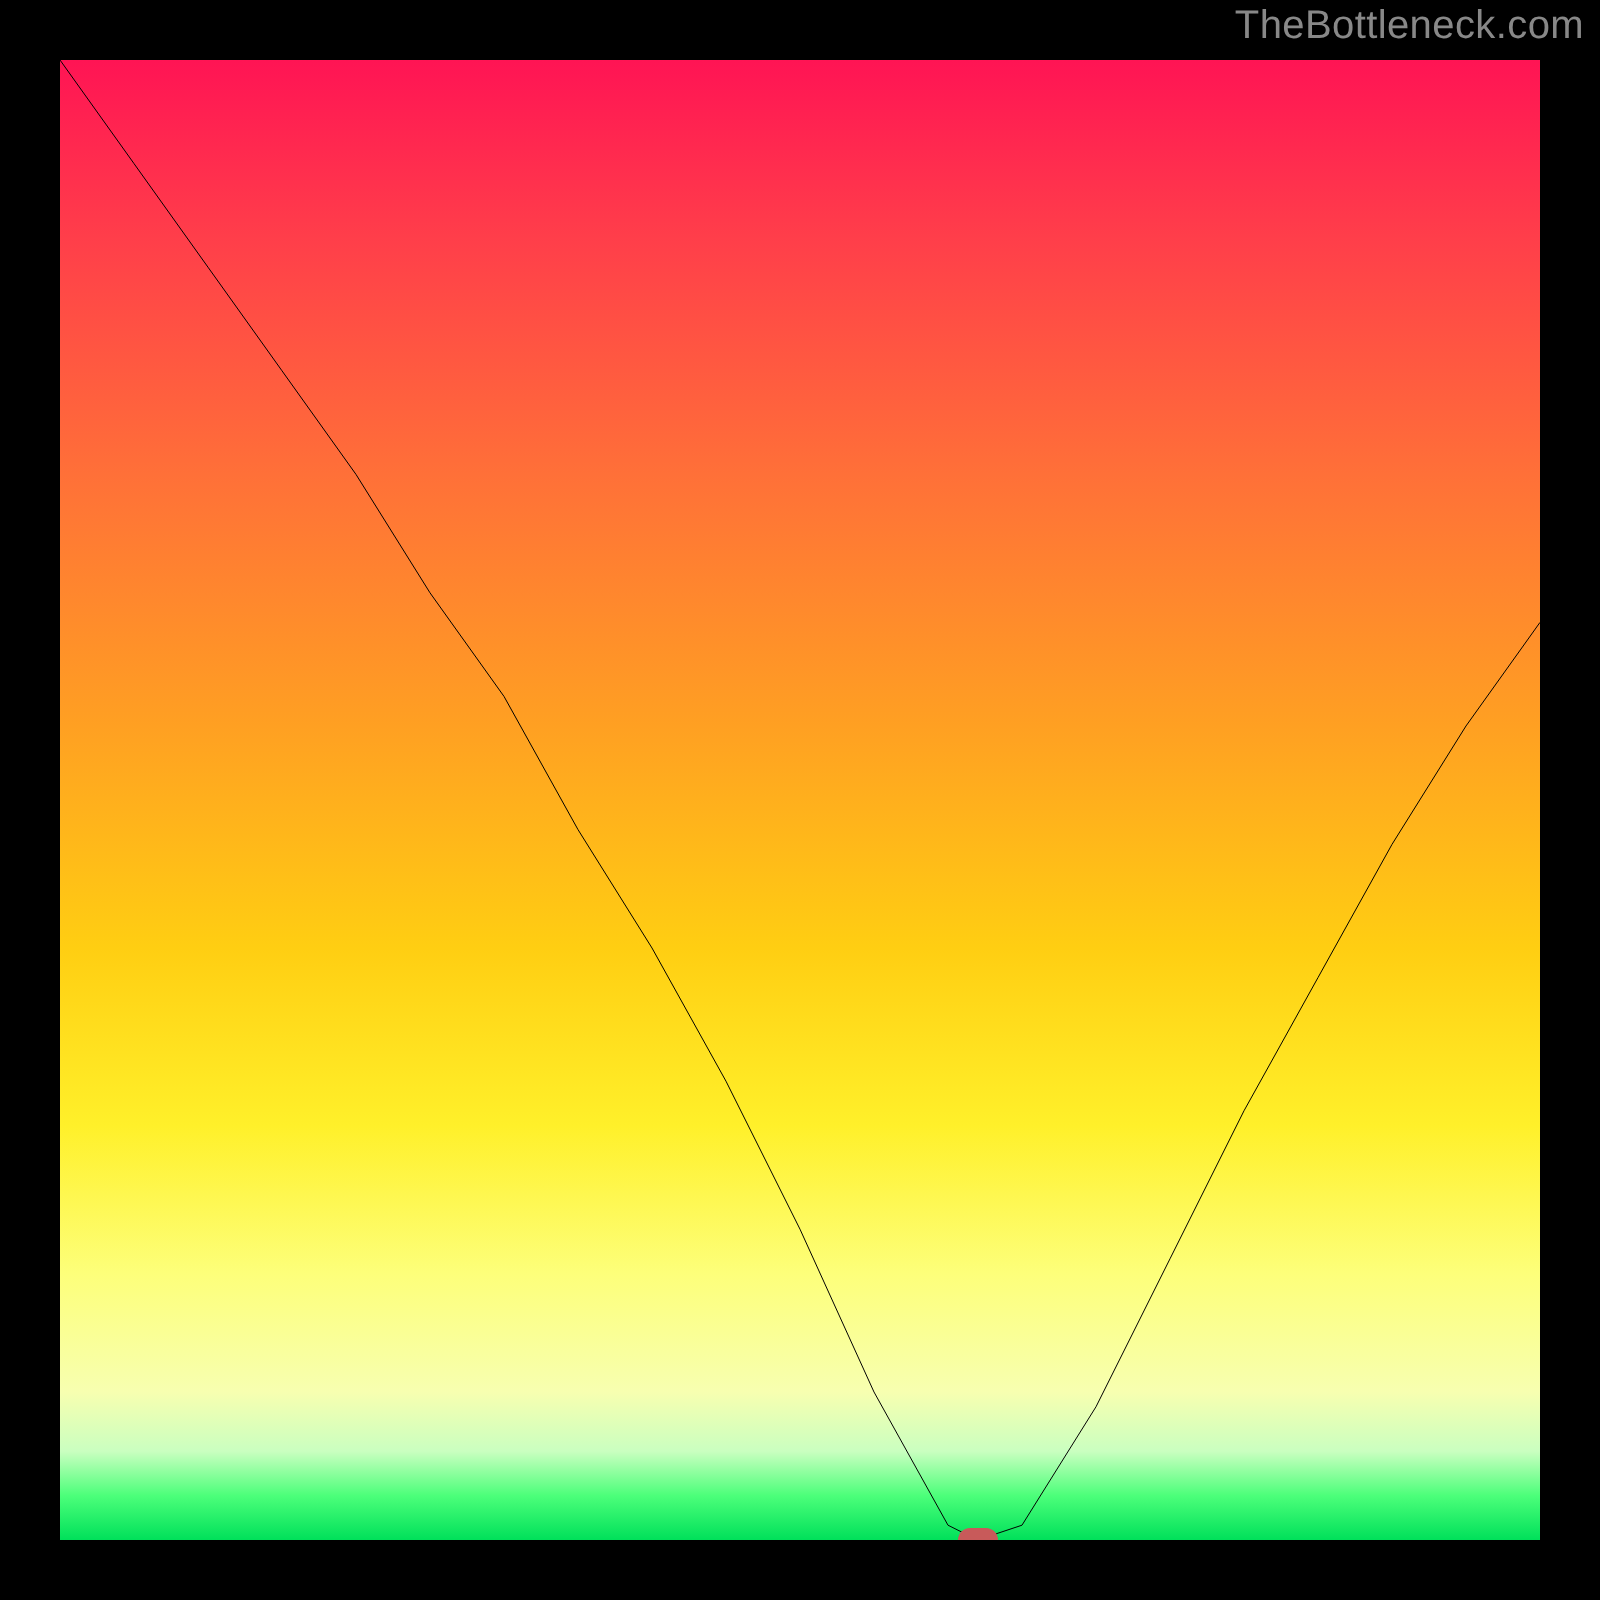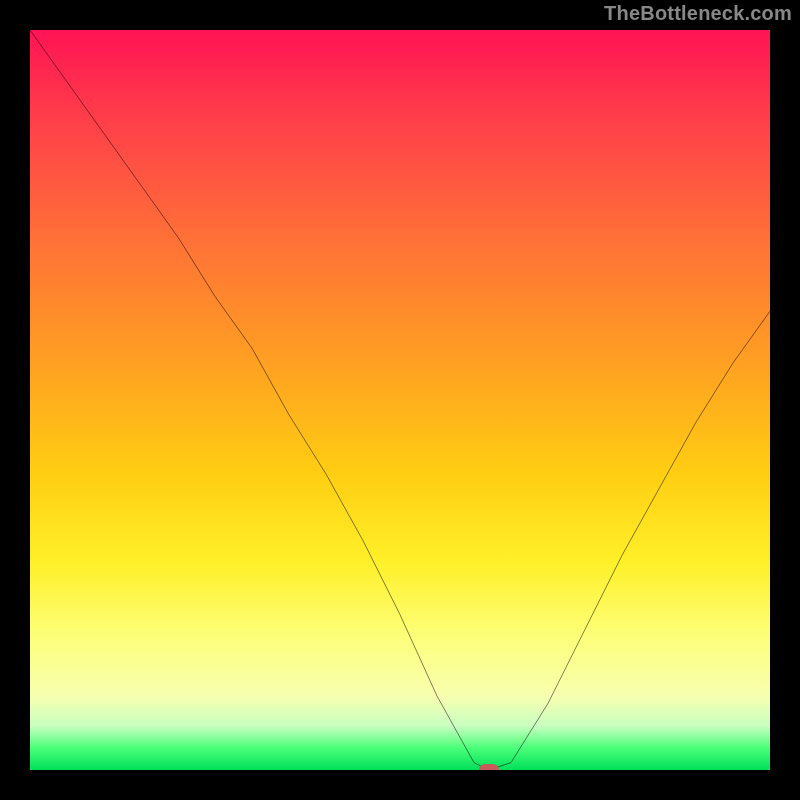--- a/index.html
+++ b/index.html
@@ -16,21 +16,21 @@
     width: 800px;
     height: 800px;
     background: #000;
   }
   .attribution {
     position: absolute;
     top: 2px;
     right: 8px;
     color: #888;
     font-size: 20px;
-    font-weight: 700;
+    font-weight: 400;
     letter-spacing: 0.2px;
     z-index: 10;
   }
   .plot {
     position: absolute;
     left: 30px;
     top: 30px;
     width: 740px;
     height: 740px;
     overflow: hidden;

